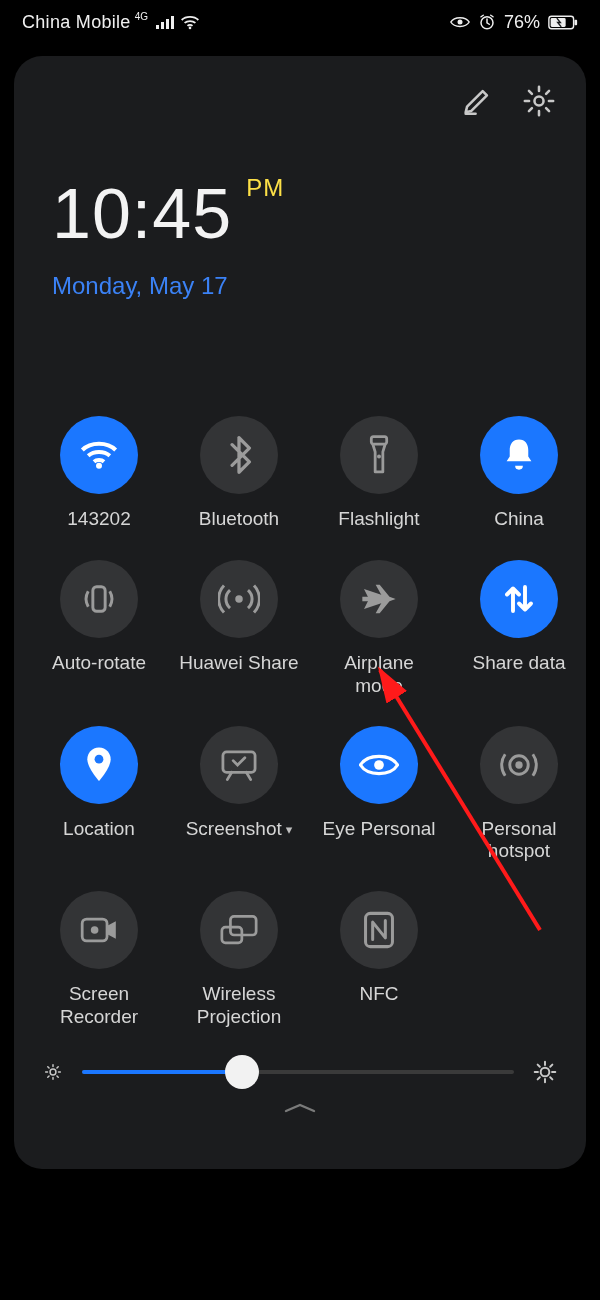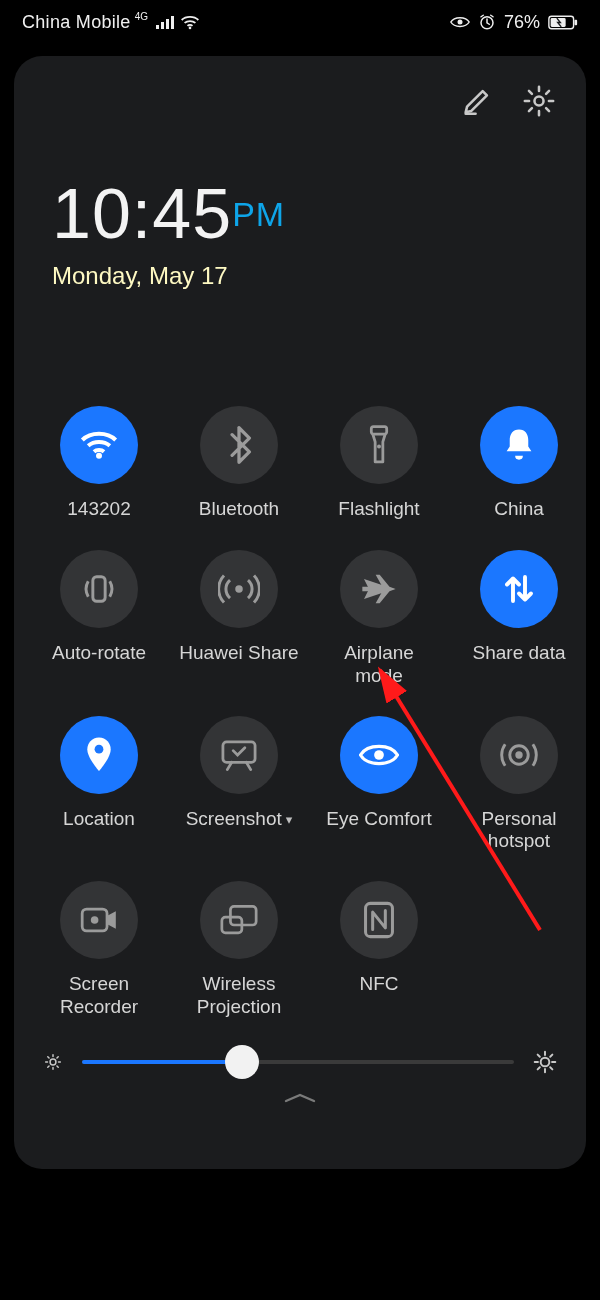--- a/index.html
+++ b/index.html
@@ -10,24 +10,24 @@
   .status-left, .status-right { display: flex; align-items: center; gap: 6px; }
   .status-right { gap: 8px; }
   .carrier { letter-spacing: 0.3px; }
   .sup4g { font-size: 10px; position: relative; top: -6px; left: -2px; }
   .icon { display: inline-flex; align-items: center; justify-content: center; }
   
   .panel { position: absolute; top: 56px; left: 14px; right: 14px; bottom: 100px; background: #1b1c1e; border-radius: 28px; padding: 22px 24px 18px 24px; display: flex; flex-direction: column; }
   .panel-top { display: flex; justify-content: flex-end; gap: 28px; padding: 6px 6px 0 0; }
   .top-icon { width: 34px; height: 34px; color: #c8c8c8; }
   .clock-area { margin-top: 56px; padding-left: 14px; }
-  .time-line { display: flex; align-items: center; }
+  .time-line { display: flex; align-items: flex-start; gap: 14px; }
   .hhmm { font-size: 70px; font-weight: 300; letter-spacing: 1px; color: #f3f3f3; }
-  .ampm { font-size: 34px; color: #0ea5e9; letter-spacing: 1px; }
-  .date-line { margin-top: 8px; font-size: 24px; color: #fef9c3; }
+  .ampm { font-size: 24px; color: #fde047; letter-spacing: 1px; }
+  .date-line { margin-top: 18px; font-size: 24px; color: #3b82f6; }
   
   .tiles { margin-top: 116px; display: grid; grid-template-columns: repeat(4, 1fr); column-gap: 18px; row-gap: 28px; justify-items: center; }
   .tile { display: flex; flex-direction: column; align-items: center; width: 122px; }
   .tile-btn { width: 78px; height: 78px; border-radius: 50%; display: flex; align-items: center; justify-content: center; background: #333436; color: #9b9b9b; }
   .tile-btn.on { background: #1b77ff; color: #fff; }
   .tile-label { margin-top: 14px; font-size: 19px; color: #d6d6d6; text-align: center; line-height: 1.2; min-height: 24px; }
   .tile-label.two { white-space: pre-line; }
   .dropdown-caret { display:inline-block; margin-left:4px; font-size:13px; color:#bfbfbf; vertical-align: middle;}
   
   .brightness { margin-top: 28px; display: flex; align-items: center; gap: 18px; padding: 0 4px; }
@@ -243,21 +243,21 @@
         </div>
         <div class="tile">
           <div class="tile-btn on">
             <span class="icon">
               <svg width="40" height="28" viewBox="0 0 28 18">
                 <path d="M1 9 C6 1 22 1 27 9 C22 17 6 17 1 9 Z" fill="none" stroke="currentColor" stroke-width="2.2"></path>
                 <circle cx="14" cy="9" r="3.4" fill="currentColor"></circle>
               </svg>
             </span>
           </div>
-          <div class="tile-label">Eye Comfort</div>
+          <div class="tile-label">Eye Personal</div>
         </div>
         <div class="tile">
           <div class="tile-btn">
             <span class="icon">
               <svg width="40" height="40" viewBox="0 0 26 26">
                 <circle cx="13" cy="13" r="2.4" fill="currentColor"></circle>
                 <circle cx="13" cy="13" r="6" fill="none" stroke="currentColor" stroke-width="1.9"></circle>
                 <path d="M4 6 A12 12 0 0 0 4 20 M22 6 A12 12 0 0 1 22 20" fill="none" stroke="currentColor" stroke-width="1.9"></path>
               </svg>
             </span>

